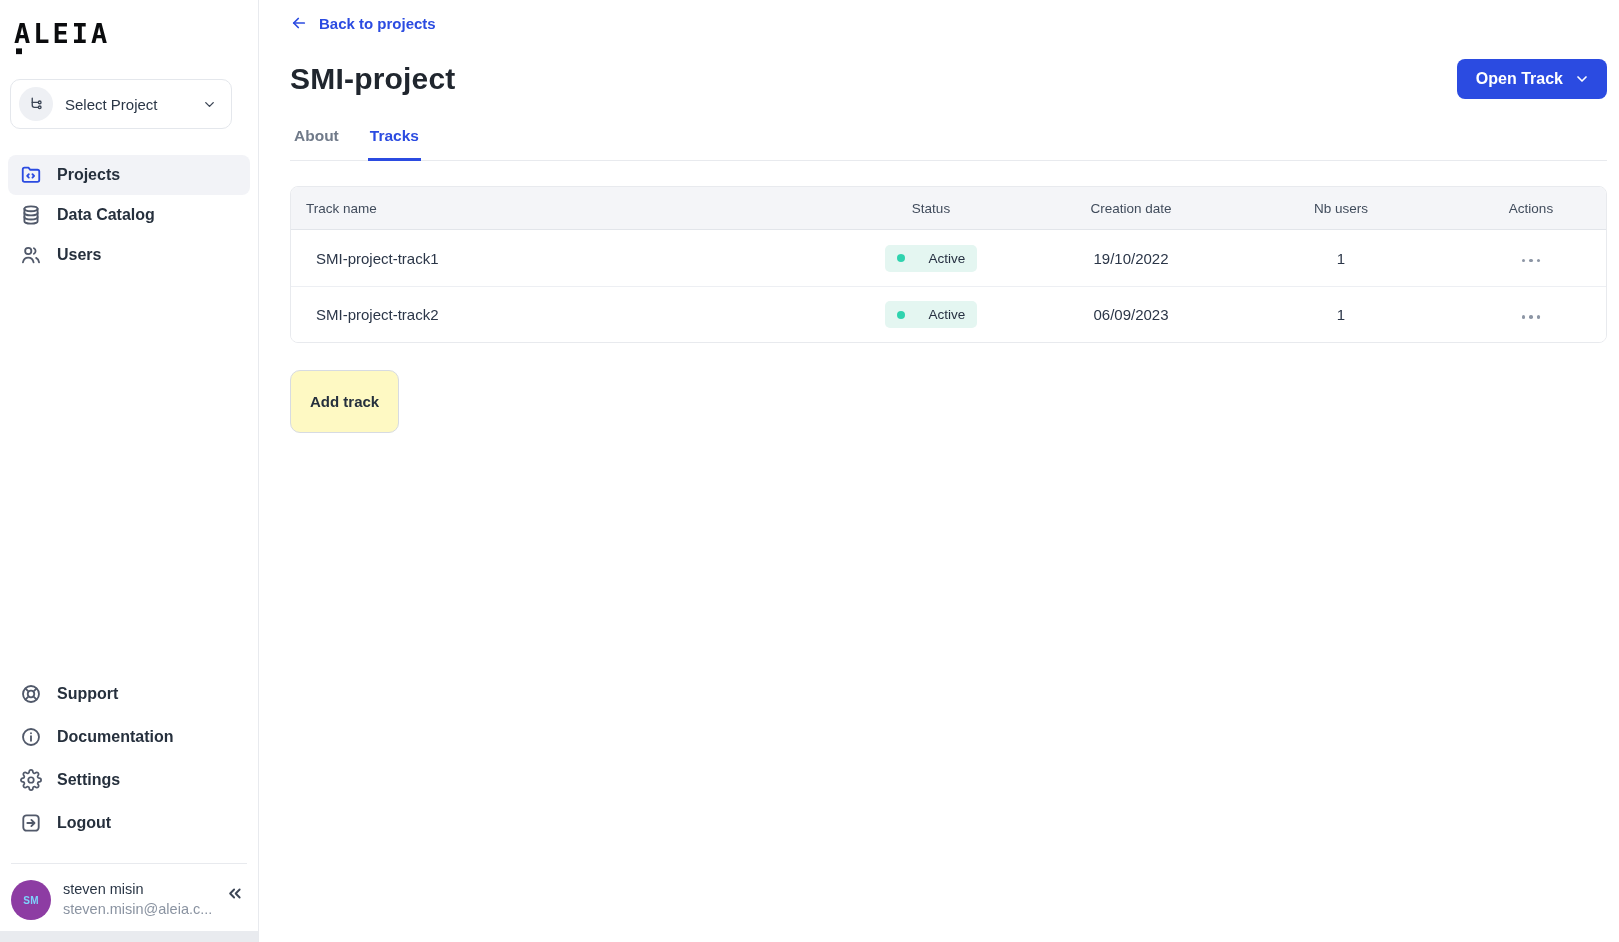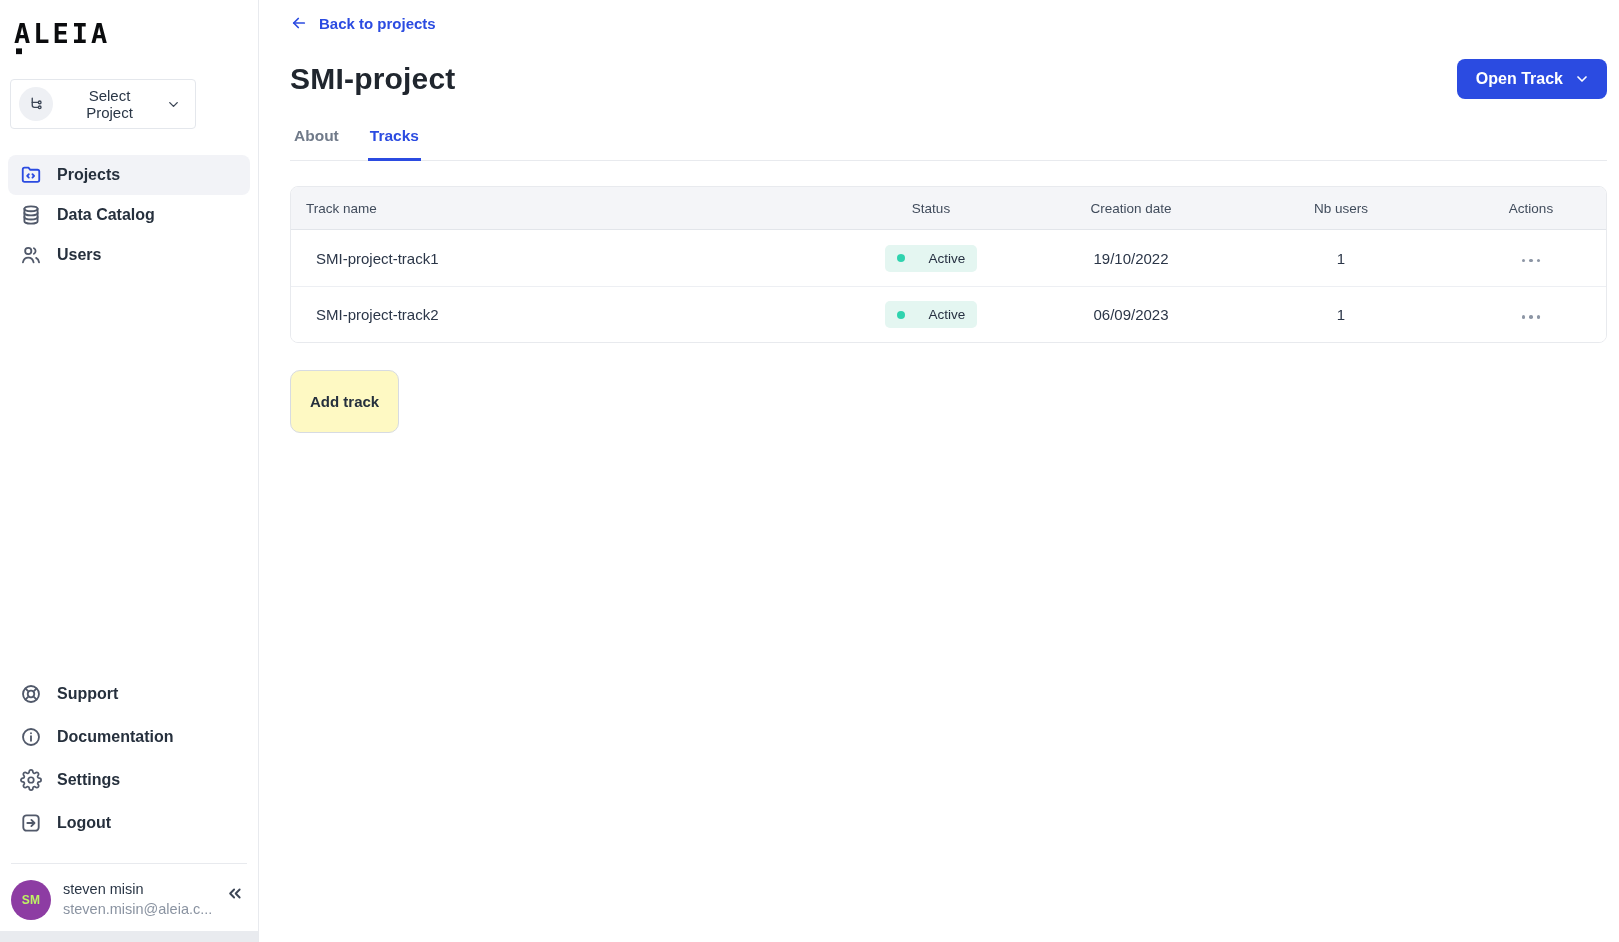--- a/index.html
+++ b/index.html
@@ -26,23 +26,23 @@
     font-weight: 900; font-size: 27px; letter-spacing: 3px;
     color: #0B0C0E; position: relative; width: fit-content;
     transform: scaleY(0.96);
   }
   .logo::after {
     content: ""; position: absolute; left: 2px; bottom: -6px;
     width: 6px; height: 6px; background: #0B0C0E;
   }
   .project-select {
     display: flex; align-items: center; gap: 12px;
-    width: 186px; margin-left: 2px;
+    width: 222px; margin-left: 2px;
     padding: 7px 14px 7px 8px;
-    background: #fff; border: 1px solid #E4E7EC; border-radius: 4px;
+    background: #fff; border: 1px solid #E4E7EC; border-radius: 10px;
     cursor: pointer; font-family: inherit;
   }
   .ps-circle {
     width: 34px; height: 34px; border-radius: 50%;
     background: #EEF0F4; display: flex; align-items: center; justify-content: center;
     flex: none;
   }
   .ps-label { font-size: 15px; font-weight: 500; color: #2A3646; }
   .ps-chev { margin-left: auto; display: flex; color: #3C4656; }
 
@@ -58,21 +58,21 @@
   .spacer { flex: 1; }
   .footer-nav { display: flex; flex-direction: column; gap: 3px; margin-bottom: 20px; }
 
   .sb-divider { height: 1px; background: #E8EAEE; margin: 0 3px; }
   .user-row {
     display: flex; align-items: flex-start; gap: 12px;
     padding: 16px 4px 0 3px; height: 78px;
   }
   .avatar {
     width: 40px; height: 40px; border-radius: 50%;
-    background: #8D3CA3; color: #bef264; font-size: 12px; font-weight: 700;
+    background: #8D3CA3; color: #7dd3fc; font-size: 10px; font-weight: 700;
     display: flex; align-items: center; justify-content: center; flex: none;
     letter-spacing: 0.3px;
   }
   .user-meta { display: flex; flex-direction: column; min-width: 0; padding-top: 1px; }
   .user-name { font-size: 14.5px; color: #2A3646; }
   .user-email { font-size: 14.5px; color: #8A93A1; margin-top: 4px; white-space: nowrap; }
   .collapse-btn {
     margin-left: auto; background: none; border: none; cursor: pointer;
     color: #3C4656; display: flex; padding: 2px; margin-top: 2px;
   }

